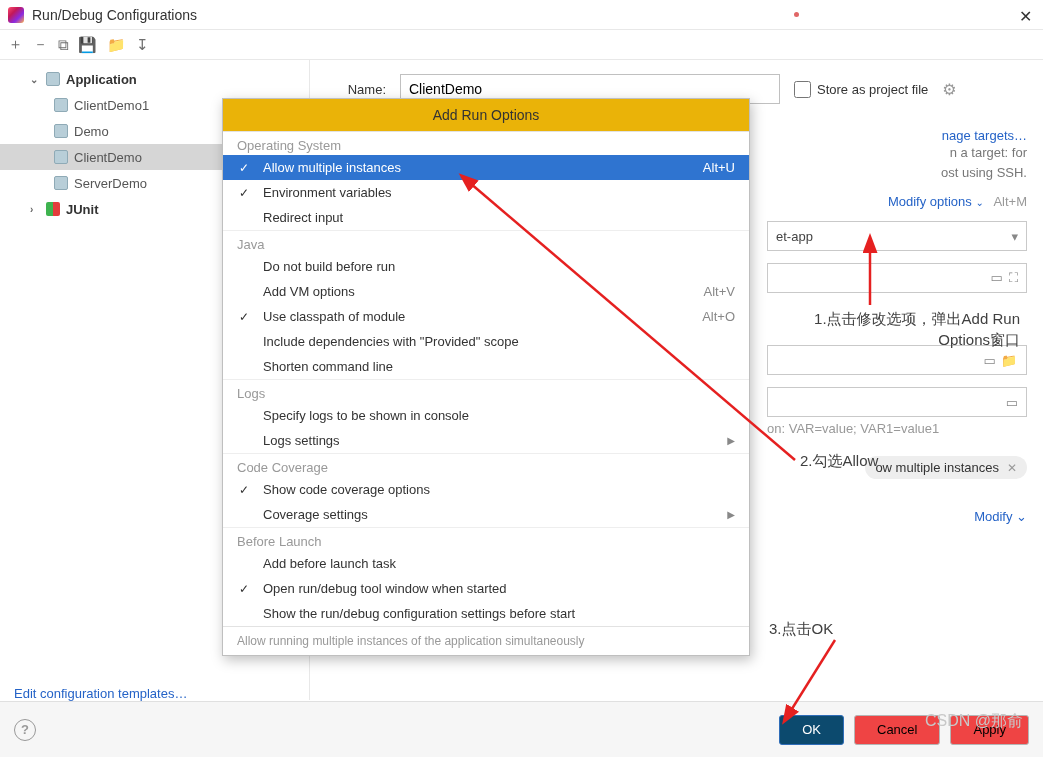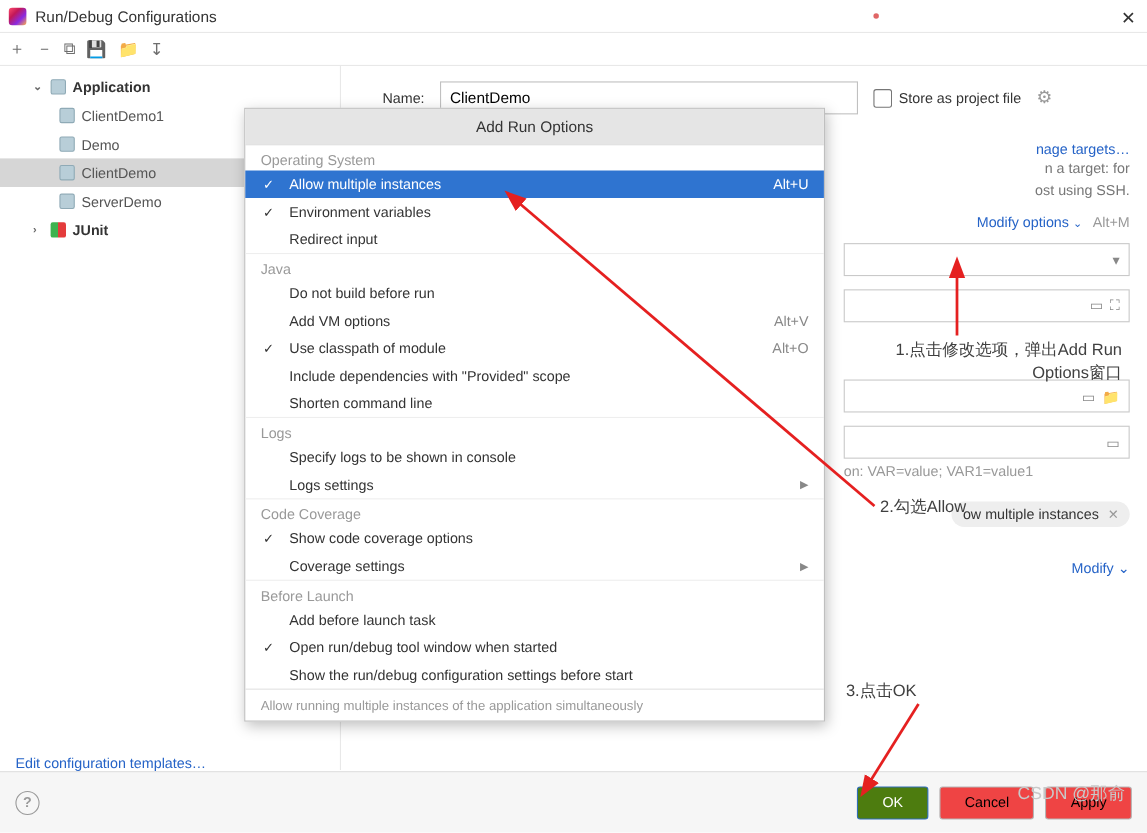--- a/index.html
+++ b/index.html
@@ -45,36 +45,36 @@
 .field-box .sel { flex: 1; text-align: left; color: #444; }
 .field-box .icns { display: flex; gap: 6px; font-size: 13px; }
 .envhint { color: #999; margin-left: auto; width: 260px; margin-top: -8px; margin-bottom: 10px; }
 
 .chip { display: inline-flex; align-items: center; background: #eee; border-radius: 16px; padding: 4px 10px; gap: 8px; margin-top: 10px; float: right; clear: both; }
 .chip .x { color: #999; font-size: 12px; cursor: pointer; }
 .modify2 { float: right; clear: both; margin-top: 30px; color: #2563c7; cursor: pointer; }
 
 
 .popup { position: absolute; left: 222px; top: 98px; width: 528px; background: #fff; border: 1px solid #bfbfbf; box-shadow: 2px 4px 12px rgba(0,0,0,0.25); z-index: 50; }
-.popup-title { text-align: center; font-size: 14px; padding: 8px 0; border-bottom: 1px solid #e2e2e2; background: #e5e5e5; }
+.popup-title { text-align: center; font-size: 14px; padding: 8px 0; border-bottom: 1px solid #e2e2e2; background: #eab308; }
 .popup-section { color: #999; padding: 6px 10px 2px 14px; font-size: 13px; border-top: 1px solid #eee; }
 .popup-section:first-of-type { border-top: none; }
 .popup-item { display: flex; align-items: center; height: 25px; padding: 0 14px 0 40px; position: relative; cursor: pointer; }
 .popup-item .chk { position: absolute; left: 16px; font-size: 12px; }
 .popup-item .arr { position: absolute; right: 14px; color: #888; font-size: 10px; }
 .popup-item .kb { position: absolute; right: 14px; color: #888; }
 .popup-item.sel { background: #2f74d0; color: #fff; }
 .popup-item.sel .kb { color: #fff; }
 .popup-footer { border-top: 1px solid #e2e2e2; padding: 7px 14px; color: #999; font-size: 12px; }
 
 .bottombar { position: absolute; bottom: 0; left: 0; right: 0; height: 56px; border-top: 1px solid #e0e0e0; background: #f6f6f6; display: flex; align-items: center; padding: 0 14px; gap: 10px; }
 .help { width: 22px; height: 22px; border: 1.5px solid #999; border-radius: 50%; display: flex; align-items: center; justify-content: center; color: #999; font-weight: 600; cursor: pointer; }
 .spacer { flex: 1; }
 .btn { height: 30px; padding: 0 22px; border: 1px solid #b5b5b5; background: #ef4444; border-radius: 3px; cursor: pointer; font-size: 13px; }
-.btn.primary { background: #4d7c0f; border-color: #2f6db8; color: #fff; }
+.btn.primary { background: #0c4a6e; border-color: #2f6db8; color: #fff; }
 
 .edit-tmpl { position: absolute; left: 14px; bottom: 56px; color: #2563c7; cursor: pointer; }
 
 .watermark { position: absolute; right: 20px; bottom: 25px; color: #c8c8c8; font-size: 16px; z-index: 200; }
 
 
 .anno { position: absolute; color: #404040; font-size: 15px; z-index: 80; pointer-events: none; line-height: 1.4; text-align: right; }
 svg.arrows { position: absolute; top: 0; left: 0; z-index: 70; pointer-events: none; }
 </style>
 </head>
@@ -146,20 +146,21 @@
     </div>
 
     <div class="modify-row">
       <span class="link">
         <span>Modify options</span> <span class="chev">⌄</span>
       </span>
       <span class="alt">Alt+M</span>
     </div>
 
     <div class="field-box">
+      <span class="sel">et-app</span>
       <span>▾</span>
     </div>
 
     <div class="field-box">
       <span class="icns">
           <span>▭</span>
           <span>⛶</span>
         </span>
     </div>
 

